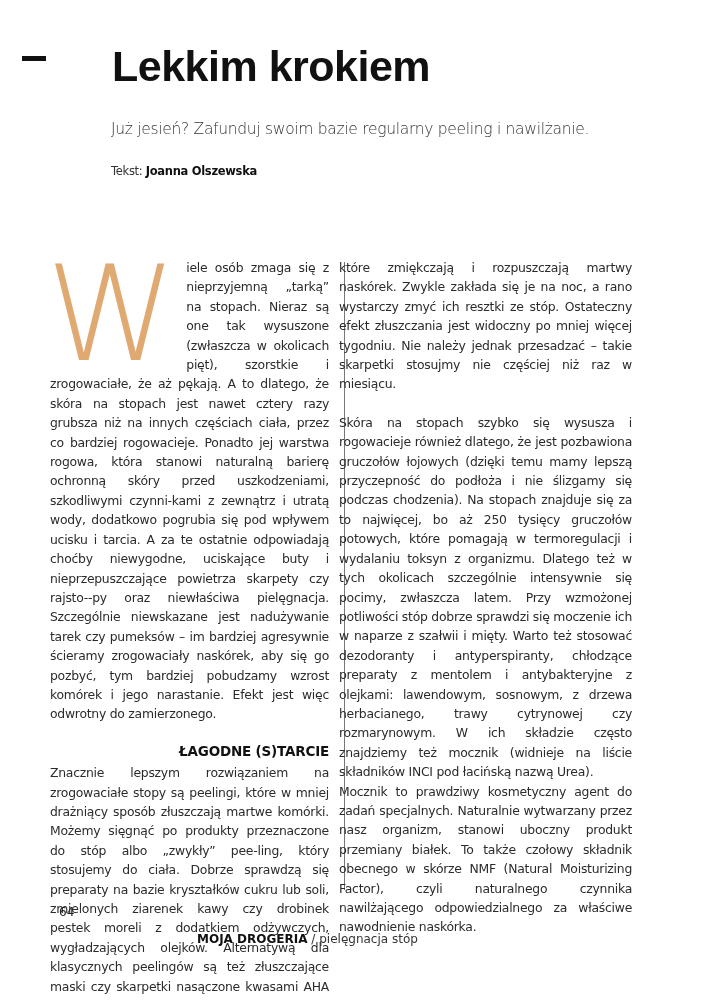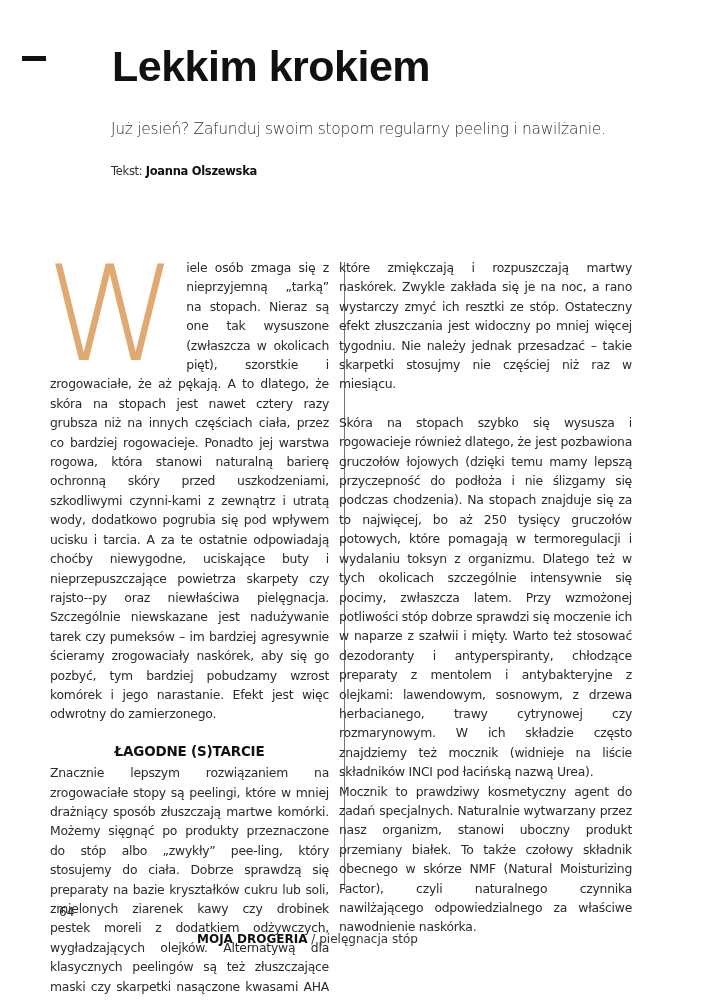--- a/index.html
+++ b/index.html
@@ -35,37 +35,37 @@
   .dropcap {
     float: left; font-family: "DejaVu Sans", sans-serif; font-weight: 300;
     font-size: 132px; line-height: 104px; height: 110px; color: #e0a972;
     margin: 4px 10px 0 -4px; padding: 0;
   }
   .divider {
     position: absolute; left: 344px; top: 262px; width: 1px; height: 628px; background: #777;
   }
   .section-head {
     font-family: "DejaVu Sans", sans-serif; font-weight: bold; font-size: 13.5px;
-    color: #111; margin: 18px 0 2px 0 !important; letter-spacing: -0.2px; text-align: center;
+    color: #111; margin: 18px 0 2px 0 !important; letter-spacing: -0.2px; text-align: right;
   }
   .gap { height: 19px; }
   .footer-page {
     position: absolute; left: 23px; top: 905px; font-size: 12px; color: #222; margin-left: 36px;
   }
   .footer-brand {
     position: absolute; left: 197px; top: 932px; font-size: 12px; color: #333;
   }
   .footer-brand .brand { font-weight: bold; color: #111; }
 </style>
 </head>
 <body>
 
 <div class="dash"></div>
 <h1 class="title">Lekkim krokiem</h1>
-<p class="lead">Już jesień? Zafunduj swoim stopom regularny peeling i nawilżanie.</p>
+<p class="lead">Już jesień? Zafunduj swoim bazie regularny peeling i nawilżanie.</p>
 <div class="byline">
   <span>Tekst:</span>
   <b>Joanna Olszewska</b>
 </div>
 
 <div class="col col-left">
   <span class="dropcap">W</span>
   <p>iele osób zmaga się z nieprzyjemną „tarką” na stopach. Nieraz są one tak wysuszone (zwłaszcza w okolicach pięt), szorstkie i zrogowaciałe, że aż pękają. A to dlatego, że skóra na stopach jest nawet cztery razy grubsza niż na innych częściach ciała, przez co bardziej rogowacieje. Ponadto jej warstwa rogowa, która stanowi naturalną barierę ochronną skóry przed uszkodzeniami, szkodliwymi czynni-kami z zewnątrz i utratą wody, dodatkowo pogrubia się pod wpływem ucisku i tarcia. A za te ostatnie odpowiadają choćby niewygodne, uciskające buty i nieprzepuszczające powietrza skarpety czy rajsto--py oraz niewłaściwa pielęgnacja. Szczególnie niewskazane jest nadużywanie tarek czy pumeksów – im bardziej agresywnie ścieramy zrogowaciały naskórek, aby się go pozbyć, tym bardziej pobudzamy wzrost komórek i jego narastanie. Efekt jest więc odwrotny do zamierzonego.</p>
   <p class="section-head">ŁAGODNE (S)TARCIE</p>
   <p>Znacznie lepszym rozwiązaniem na zrogowaciałe stopy są peelingi, które w mniej drażniący sposób złuszczają martwe komórki. Możemy sięgnąć po produkty przeznaczone do stóp albo „zwykły” pee-ling, który stosujemy do ciała. Dobrze sprawdzą się preparaty na bazie kryształków cukru lub soli, zmielonych ziarenek kawy czy drobinek pestek moreli z dodatkiem odżywczych, wygładzających olejków. Alternatywą dla klasycznych peelingów są też złuszczające maski czy skarpetki nasączone kwasami AHA (np. mlekowym, glikolowym),</p>

